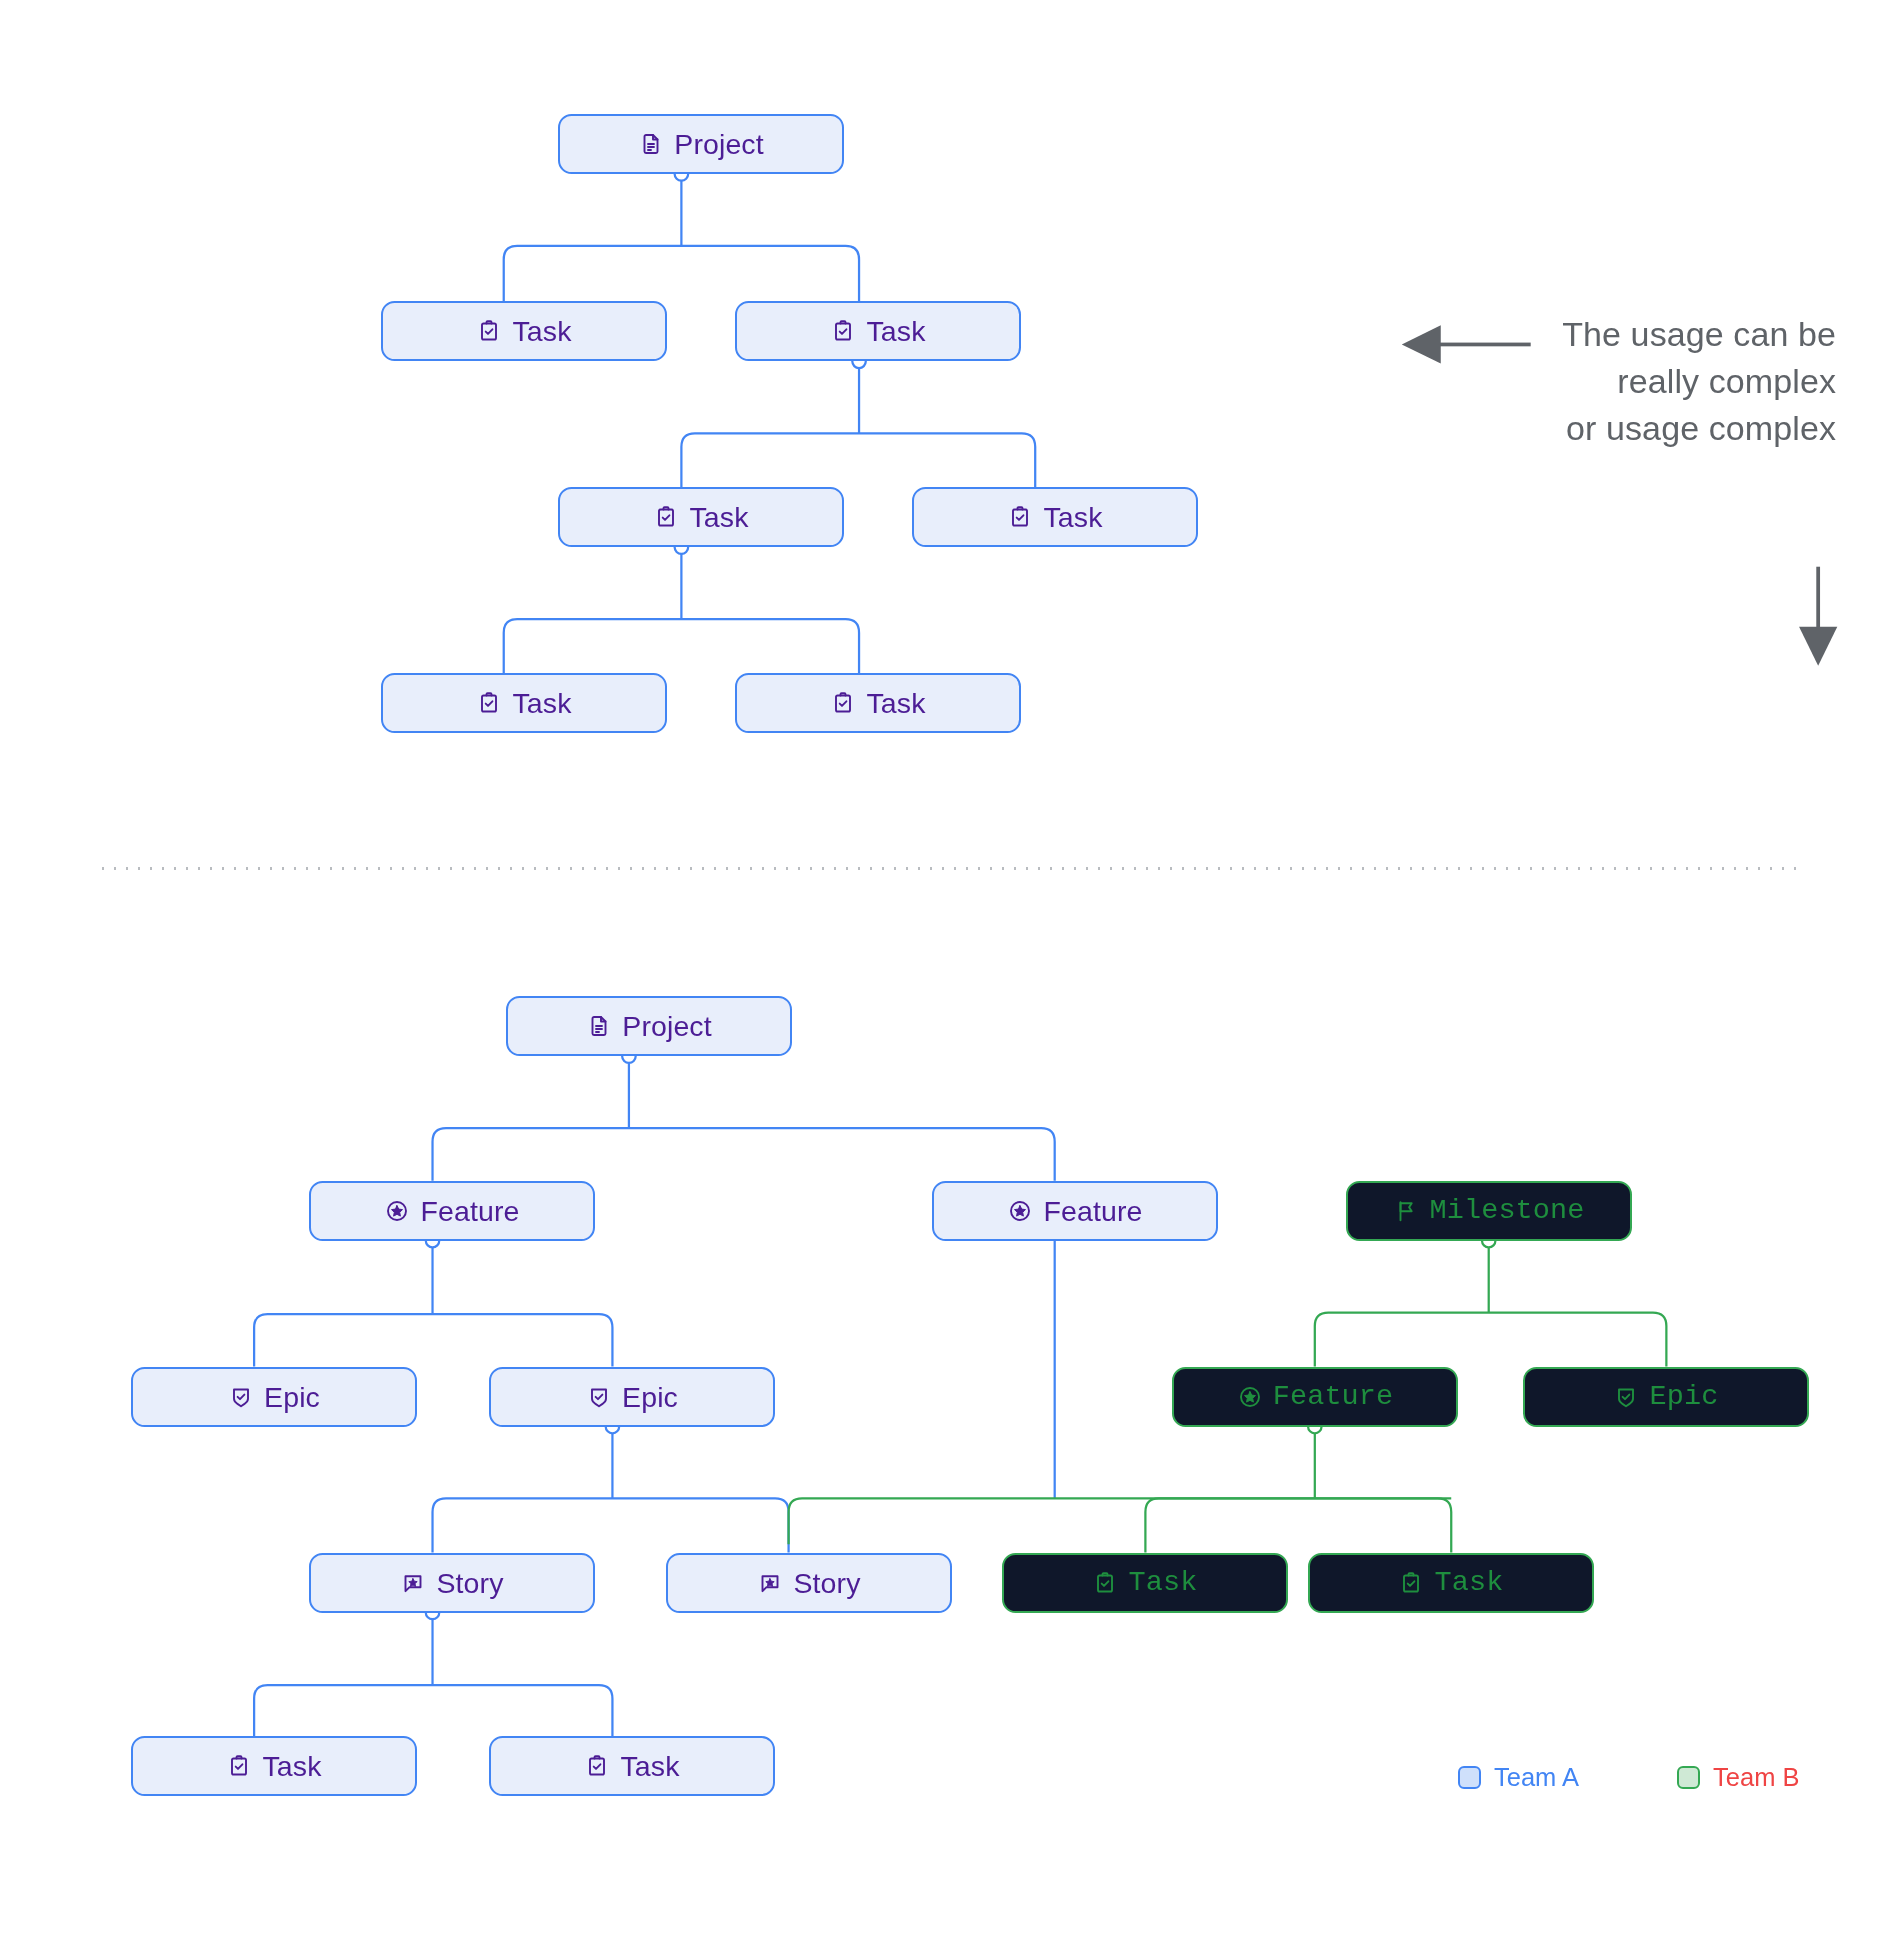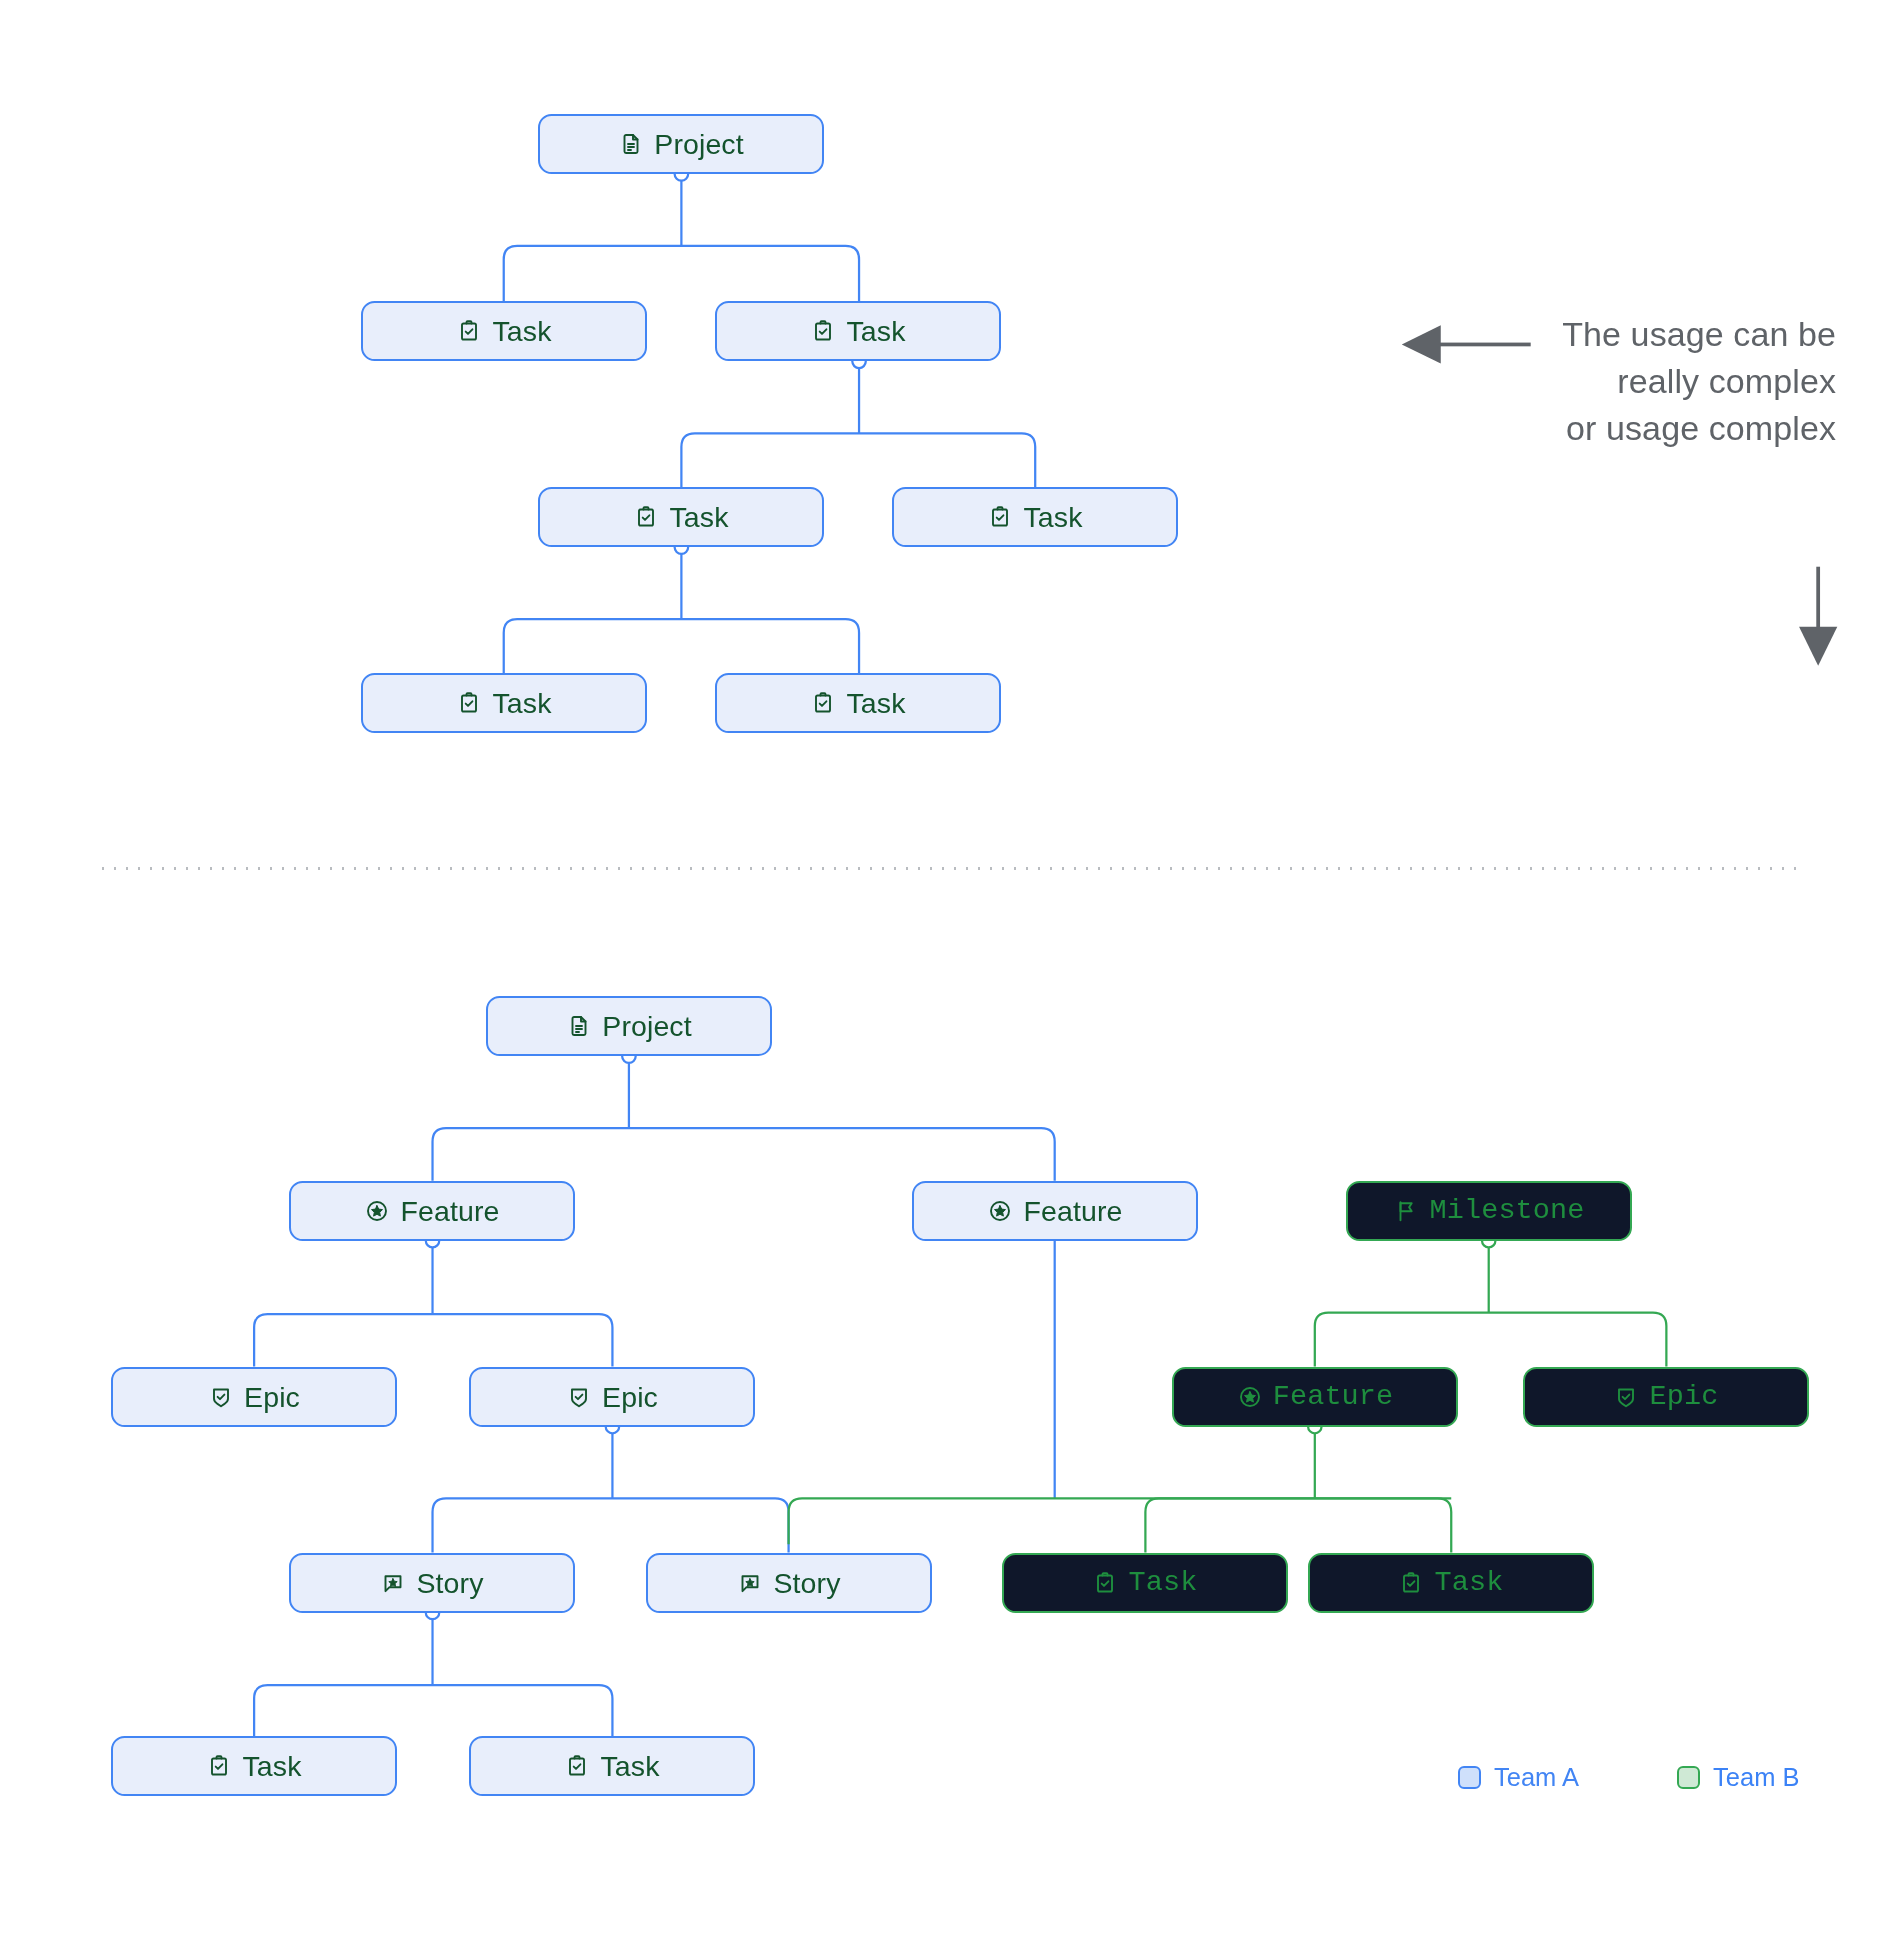--- a/index.html
+++ b/index.html
@@ -38,21 +38,22 @@
     border-radius: 13.5px;
     border-width: 2.2px;
     border-style: solid;
     font-size: 28.5px;
     letter-spacing: 0.1px;
     white-space: nowrap;
   }
   .node.blue {
     background: #e8eefb;
     border-color: #4285f4;
-    color: #14532d;
+    color: #4c1d95;
+    margin-left: 20px;
   }
   .node.green {
     background: #0f172a;
     border-color: #34a853;
     color: #1e8e3e;
     font-family: Liberation Mono, monospace;
   }
   .node .ico {
     display: inline-flex;
     align-items: center;
@@ -107,21 +108,21 @@
     width: 22.5px;
     height: 22.5px;
     border-radius: 6px;
     border-width: 2.2px;
     border-style: solid;
     box-sizing: border-box;
   }
   .legend .item.a .sw { background: #cfe0fb; border-color: #4285f4; }
   .legend .item.a .tx { color: #4285f4; }
   .legend .item.b .sw { background: #cfe9d5; border-color: #34a853; }
-  .legend .item.b .tx { color: #3b82f6; }
+  .legend .item.b .tx { color: #ef4444; }
 </style>
 </head>
 <body>
 
 <div id="canvas">
 
   <svg class="edges" viewBox="0 0 2532 2608">
     <g fill="none" stroke="#4285f4" stroke-width="3">
 
       <path d="M909 232 L909 328"></path>

